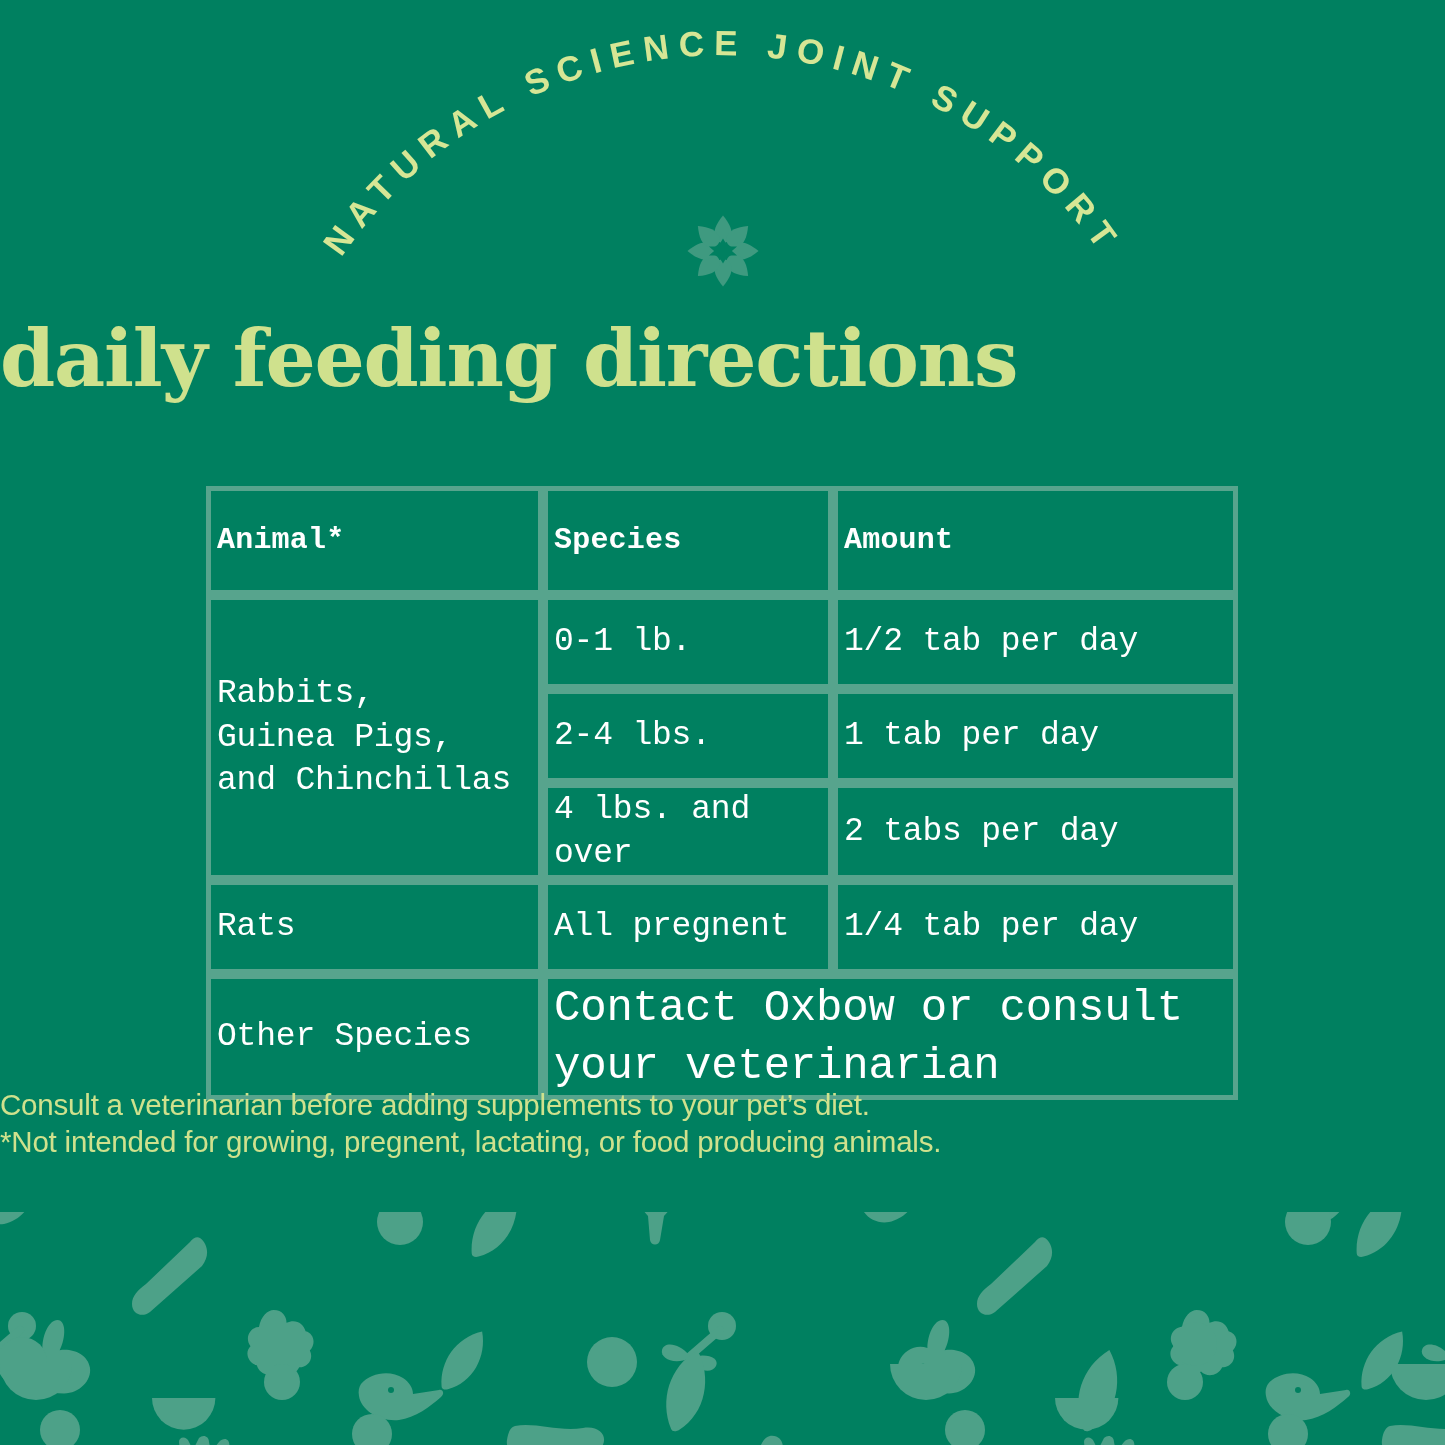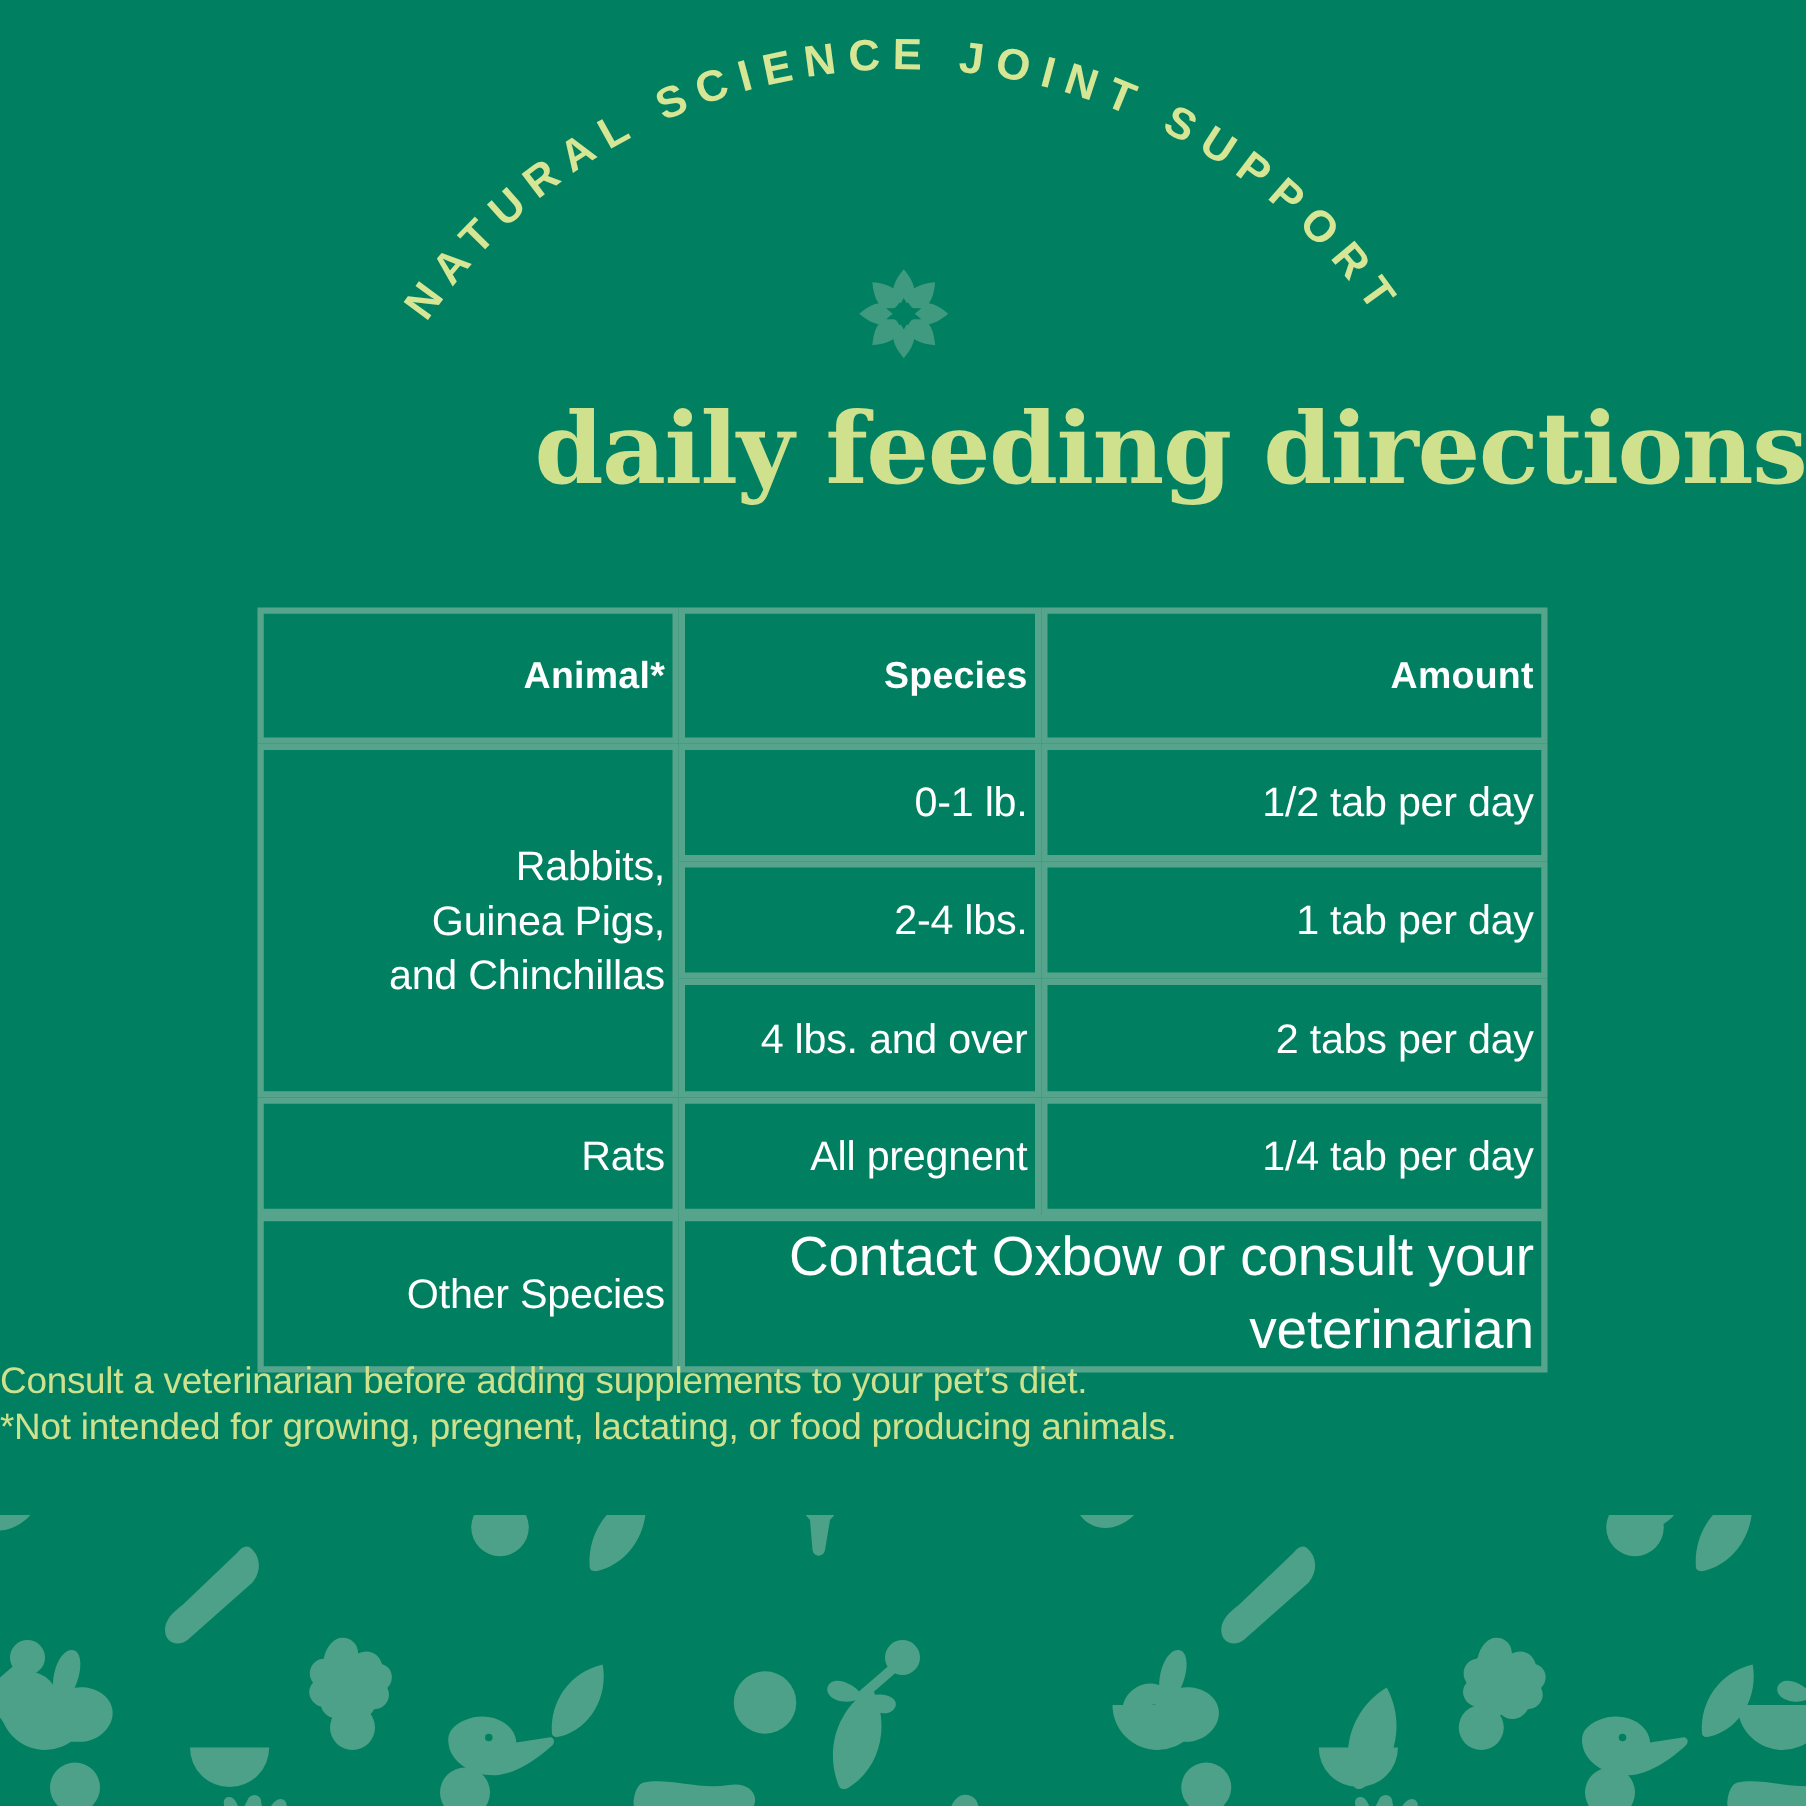--- a/index.html
+++ b/index.html
@@ -22,21 +22,21 @@
     font-weight:600;
     letter-spacing:9.5px;
   }
 
   
   .rosette{position:absolute;left:686px;top:214px;width:74px;height:74px;}
 
   
   .title{
     position:absolute;left:0;top:316px;width:1445px;
-    text-align:right;
+    text-align:left;
     color:#cfe18d;
     font-family:"DejaVu Serif", serif;
     font-weight:700;
     font-size:79px;
     letter-spacing:-1.2px;
     line-height:1.08;
     white-space:nowrap;
   }
 
   
@@ -47,24 +47,24 @@
   }
   .tbl{
     width:100%;height:100%;
     border-collapse:separate;
     border-spacing:0;
     table-layout:fixed;
   }
   .tbl td,.tbl th{
     border:5px solid #57a48d;
     color:#ffffff;
-    text-align:right;
+    text-align:left;
     vertical-align:middle;
     padding:0 6px;
-    font-family:Liberation Sans, sans-serif;
+    font-family:Liberation Mono, monospace;
     font-weight:400;
     font-size:33px;
     line-height:1.32;
     letter-spacing:-0.2px;
   }
   .tbl th{
     font-weight:700;
     font-size:30px;
     letter-spacing:0.2px;
   }

